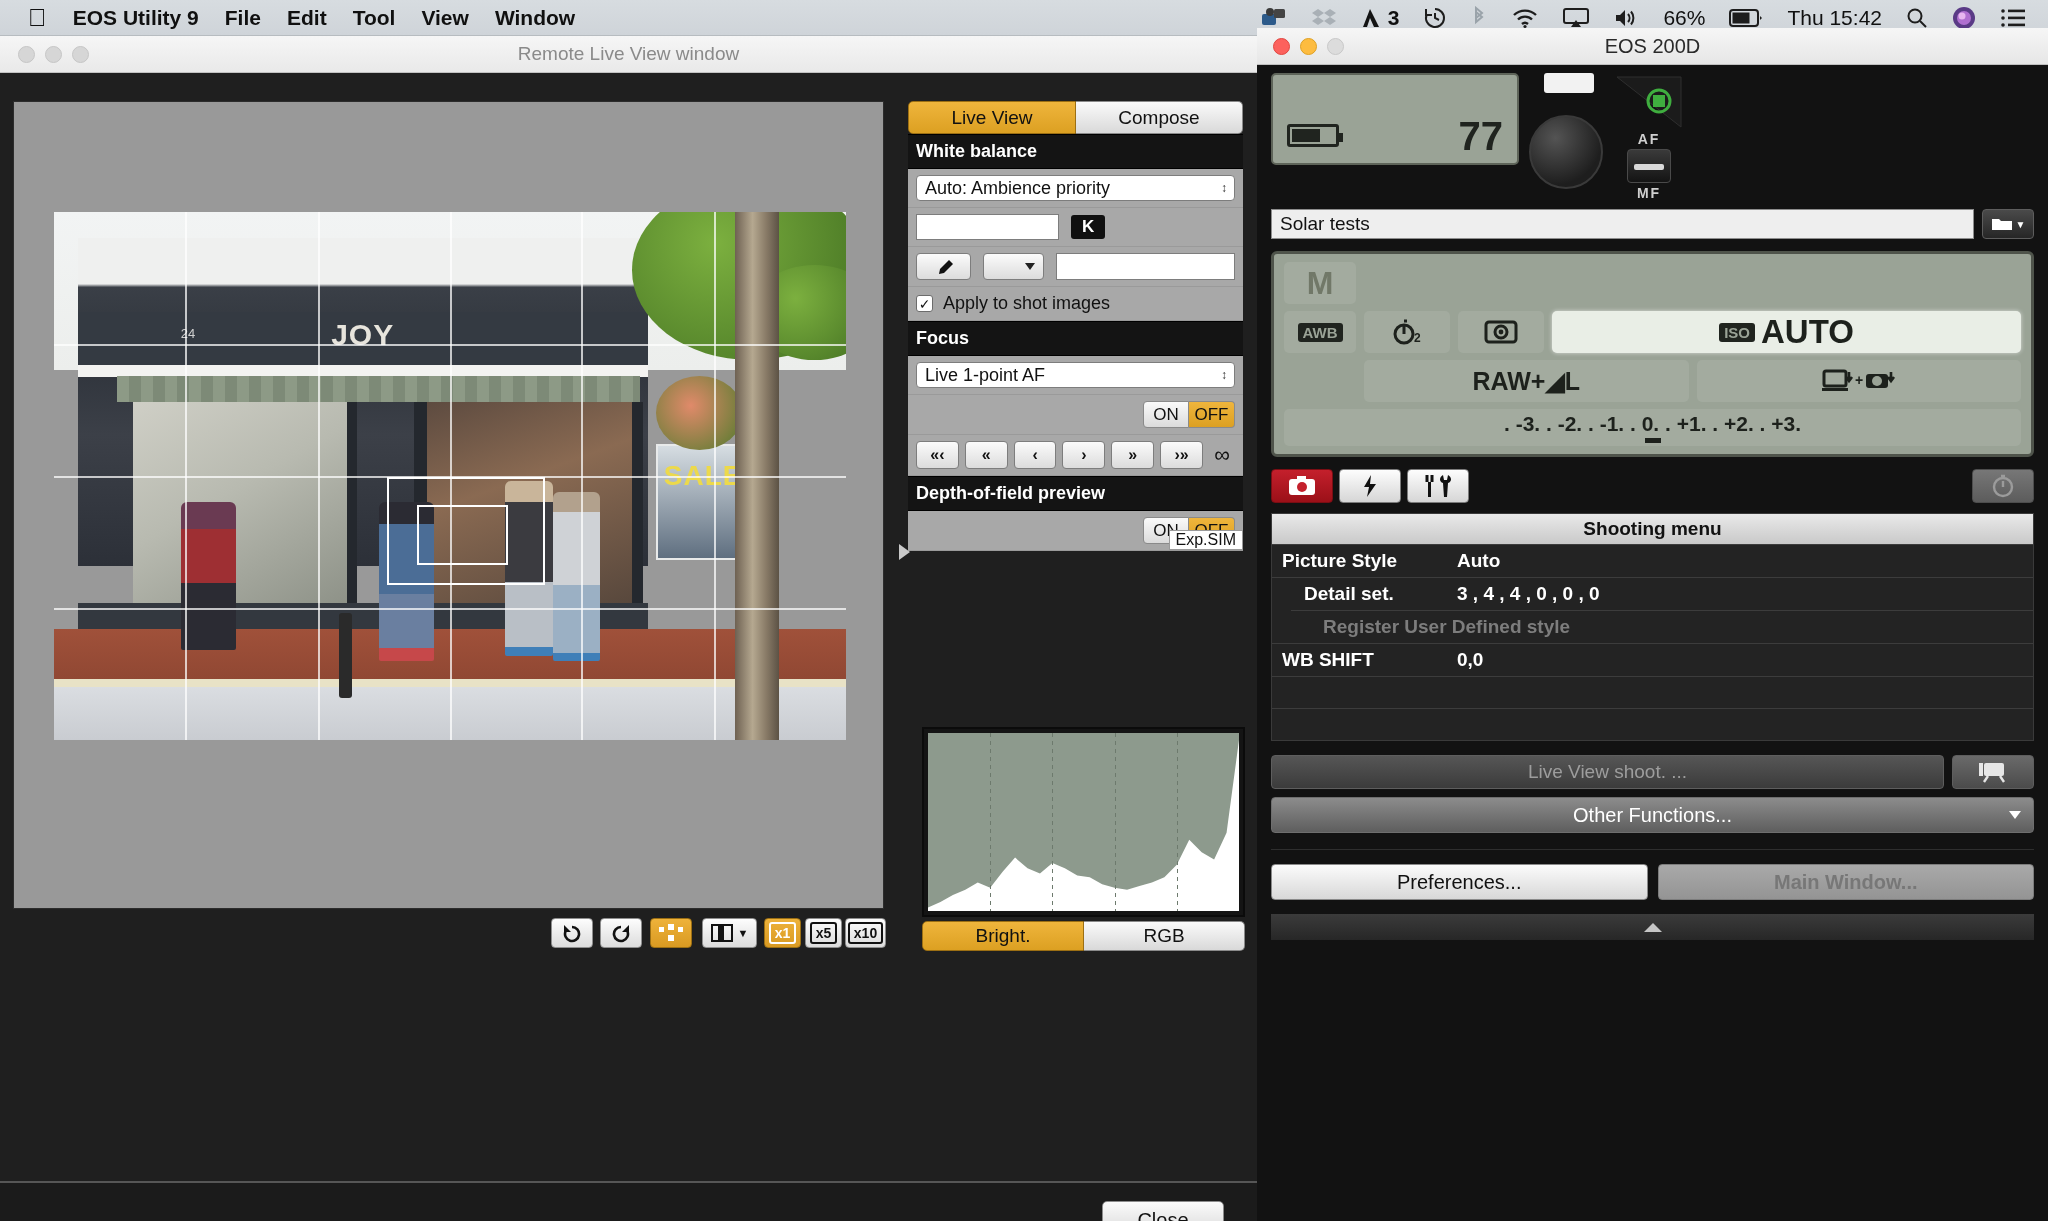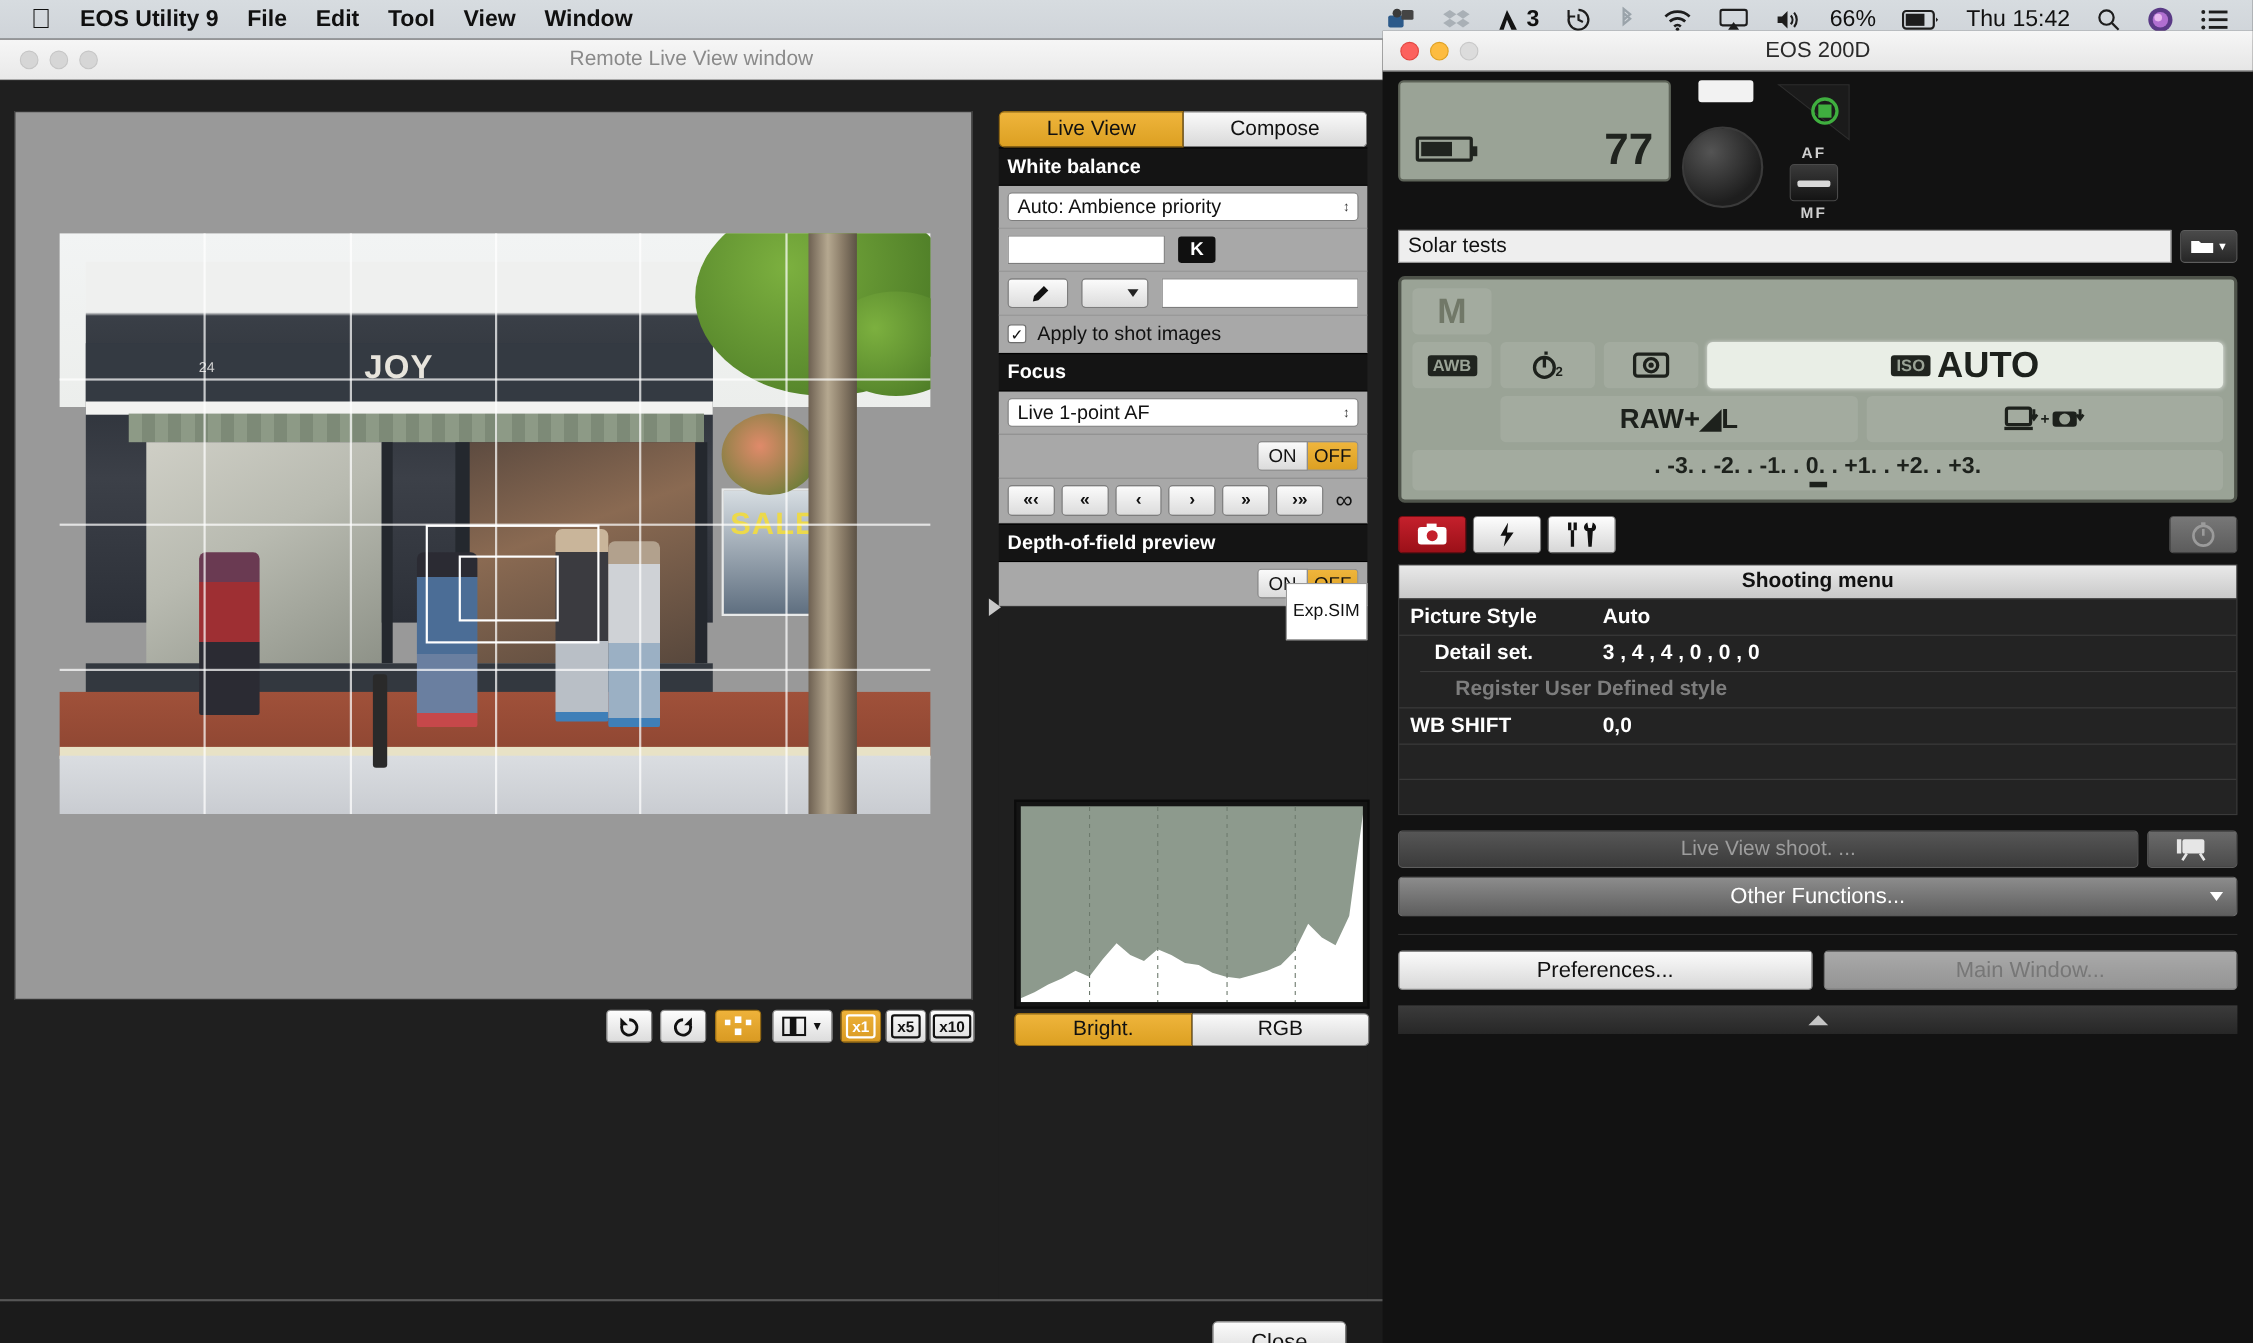--- a/index.html
+++ b/index.html
@@ -139,21 +139,21 @@
                display:flex; align-items:center; justify-content:center;
                background:linear-gradient(to bottom,#fafafa,#dbdbdb); color:#111; border-radius:4px 0 0 4px;}
   .onoff .ob.off { border-radius:0 4px 4px 0; border-left:none;
                    background:linear-gradient(to bottom,#efb53c,#dca022); }
   .focusrow { display:flex; align-items:center; gap:6px; }
   .fbtn { flex:1; height:28px; border:1px solid #7d7d7d; border-radius:4px;
           background:linear-gradient(to bottom,#fbfbfb,#dcdcdc);
           display:flex; align-items:center; justify-content:center; font-size:16px; color:#111; font-weight:bold;}
   .inf { width:26px; text-align:center; font-size:22px; color:#111; }
   .expsim { position:absolute; right:0; top:429px; background:#fff; color:#111;
-            font-size:16px; padding:16px 6px; border:1px solid #9a9a9a; }
+            font-size:16px; padding:0 6px; border:1px solid #9a9a9a; }
   .expander { position:absolute; left:-9px; top:443px; width:0; height:0;
               border-top:8px solid transparent; border-bottom:8px solid transparent;
               border-left:11px solid #c9c9c9; }
 
   
   #hist-wrap { position:absolute; left:14px; top:626px; width:323px; height:190px;
                background:#141414; border:2px solid #0b0b0b; padding:4px; }
   #hist { position:relative; width:100%; height:100%; background:#8d9a8d; overflow:hidden; }
   .hgl { position:absolute; top:0; bottom:0; width:1px;
          background:repeating-linear-gradient(to bottom,#6d7a6d 0 4px,transparent 4px 8px); }
@@ -229,21 +229,21 @@
                justify-content:center; color:#e6e6e6; font-size:20px;}
   .other-fn { margin-top:8px; height:36px; background:linear-gradient(to bottom,#8c8c8c,#5e5e5e);
               border:1px solid #6e6e6e; border-radius:4px; color:#fff; font-size:20px;
               display:flex; align-items:center; justify-content:center; position:relative;}
   .other-fn .tri { position:absolute; right:12px; border-left:6px solid transparent;
                    border-right:6px solid transparent; border-top:8px solid #fff; }
   .pref-row { display:flex; gap:10px; margin-top:16px; padding-top:14px; border-top:1px solid #2e2e2e;}
   .pbtn { flex:1; height:36px; border:1px solid #8a8a8a; border-radius:4px; font-size:20px;
           background:linear-gradient(to bottom,#fbfbfb,#d8d8d8); color:#111;
           display:flex; align-items:center; justify-content:center;}
-  .pbtn.dis { background:linear-gradient(to bottom,#a9a9a9,#949494); color:#777; border-color:#7c7c7c;}
+  .pbtn.dis { background:linear-gradient(to bottom,#a9a9a9,#949494); color:#777; border-color:#7c7c7c;font-weight:bold;}
   .bottom-grip { margin-top:14px; height:26px; background:linear-gradient(to bottom,#3b3b3b,#272727);
                  display:flex; align-items:center; justify-content:center; }
   .bottom-grip .up { border-left:9px solid transparent; border-right:9px solid transparent;
                      border-bottom:9px solid #c5c5c5;}
   
   #bottombar { position:absolute; left:0; top:1145px; width:1257px; height:76px;
                background:#1b1b1b; border-top:2px solid #565656; }
   #close-btn { position:absolute; left:1102px; top:18px; width:122px; height:38px;
                background:linear-gradient(to bottom,#fbfbfb,#d6d6d6); border:1px solid #8c8c8c;
                border-radius:5px; display:flex; align-items:center; justify-content:center;

